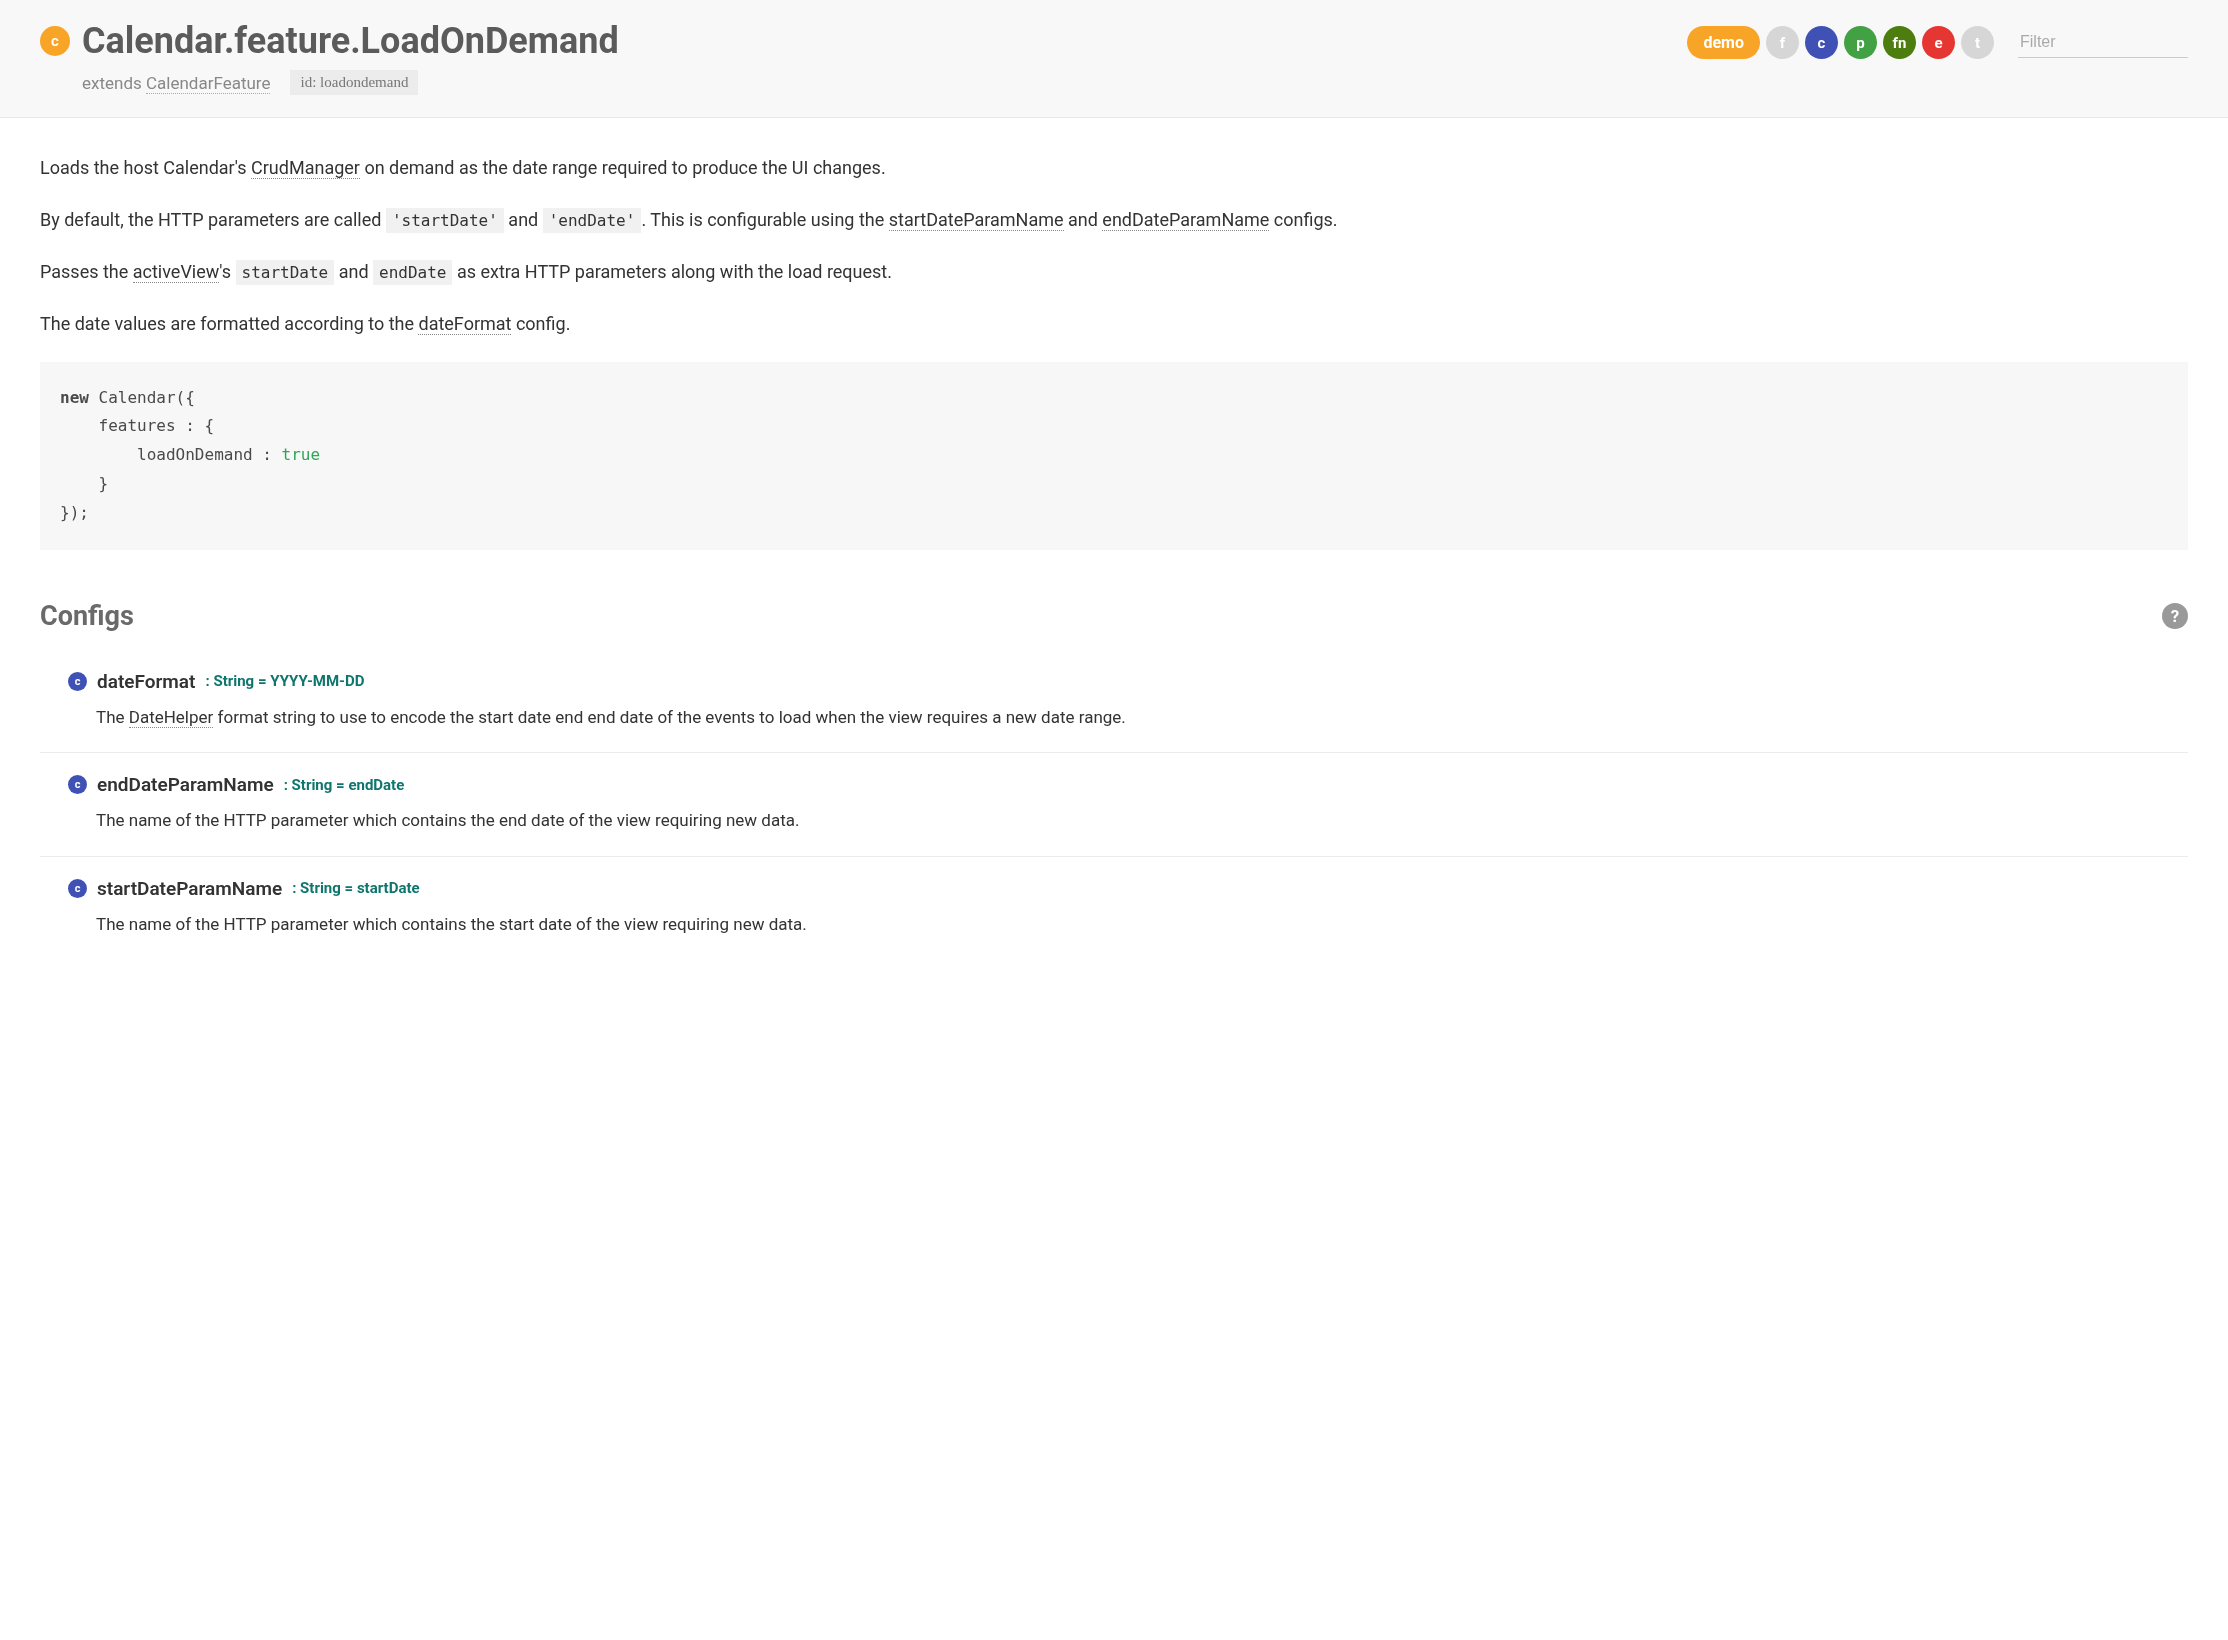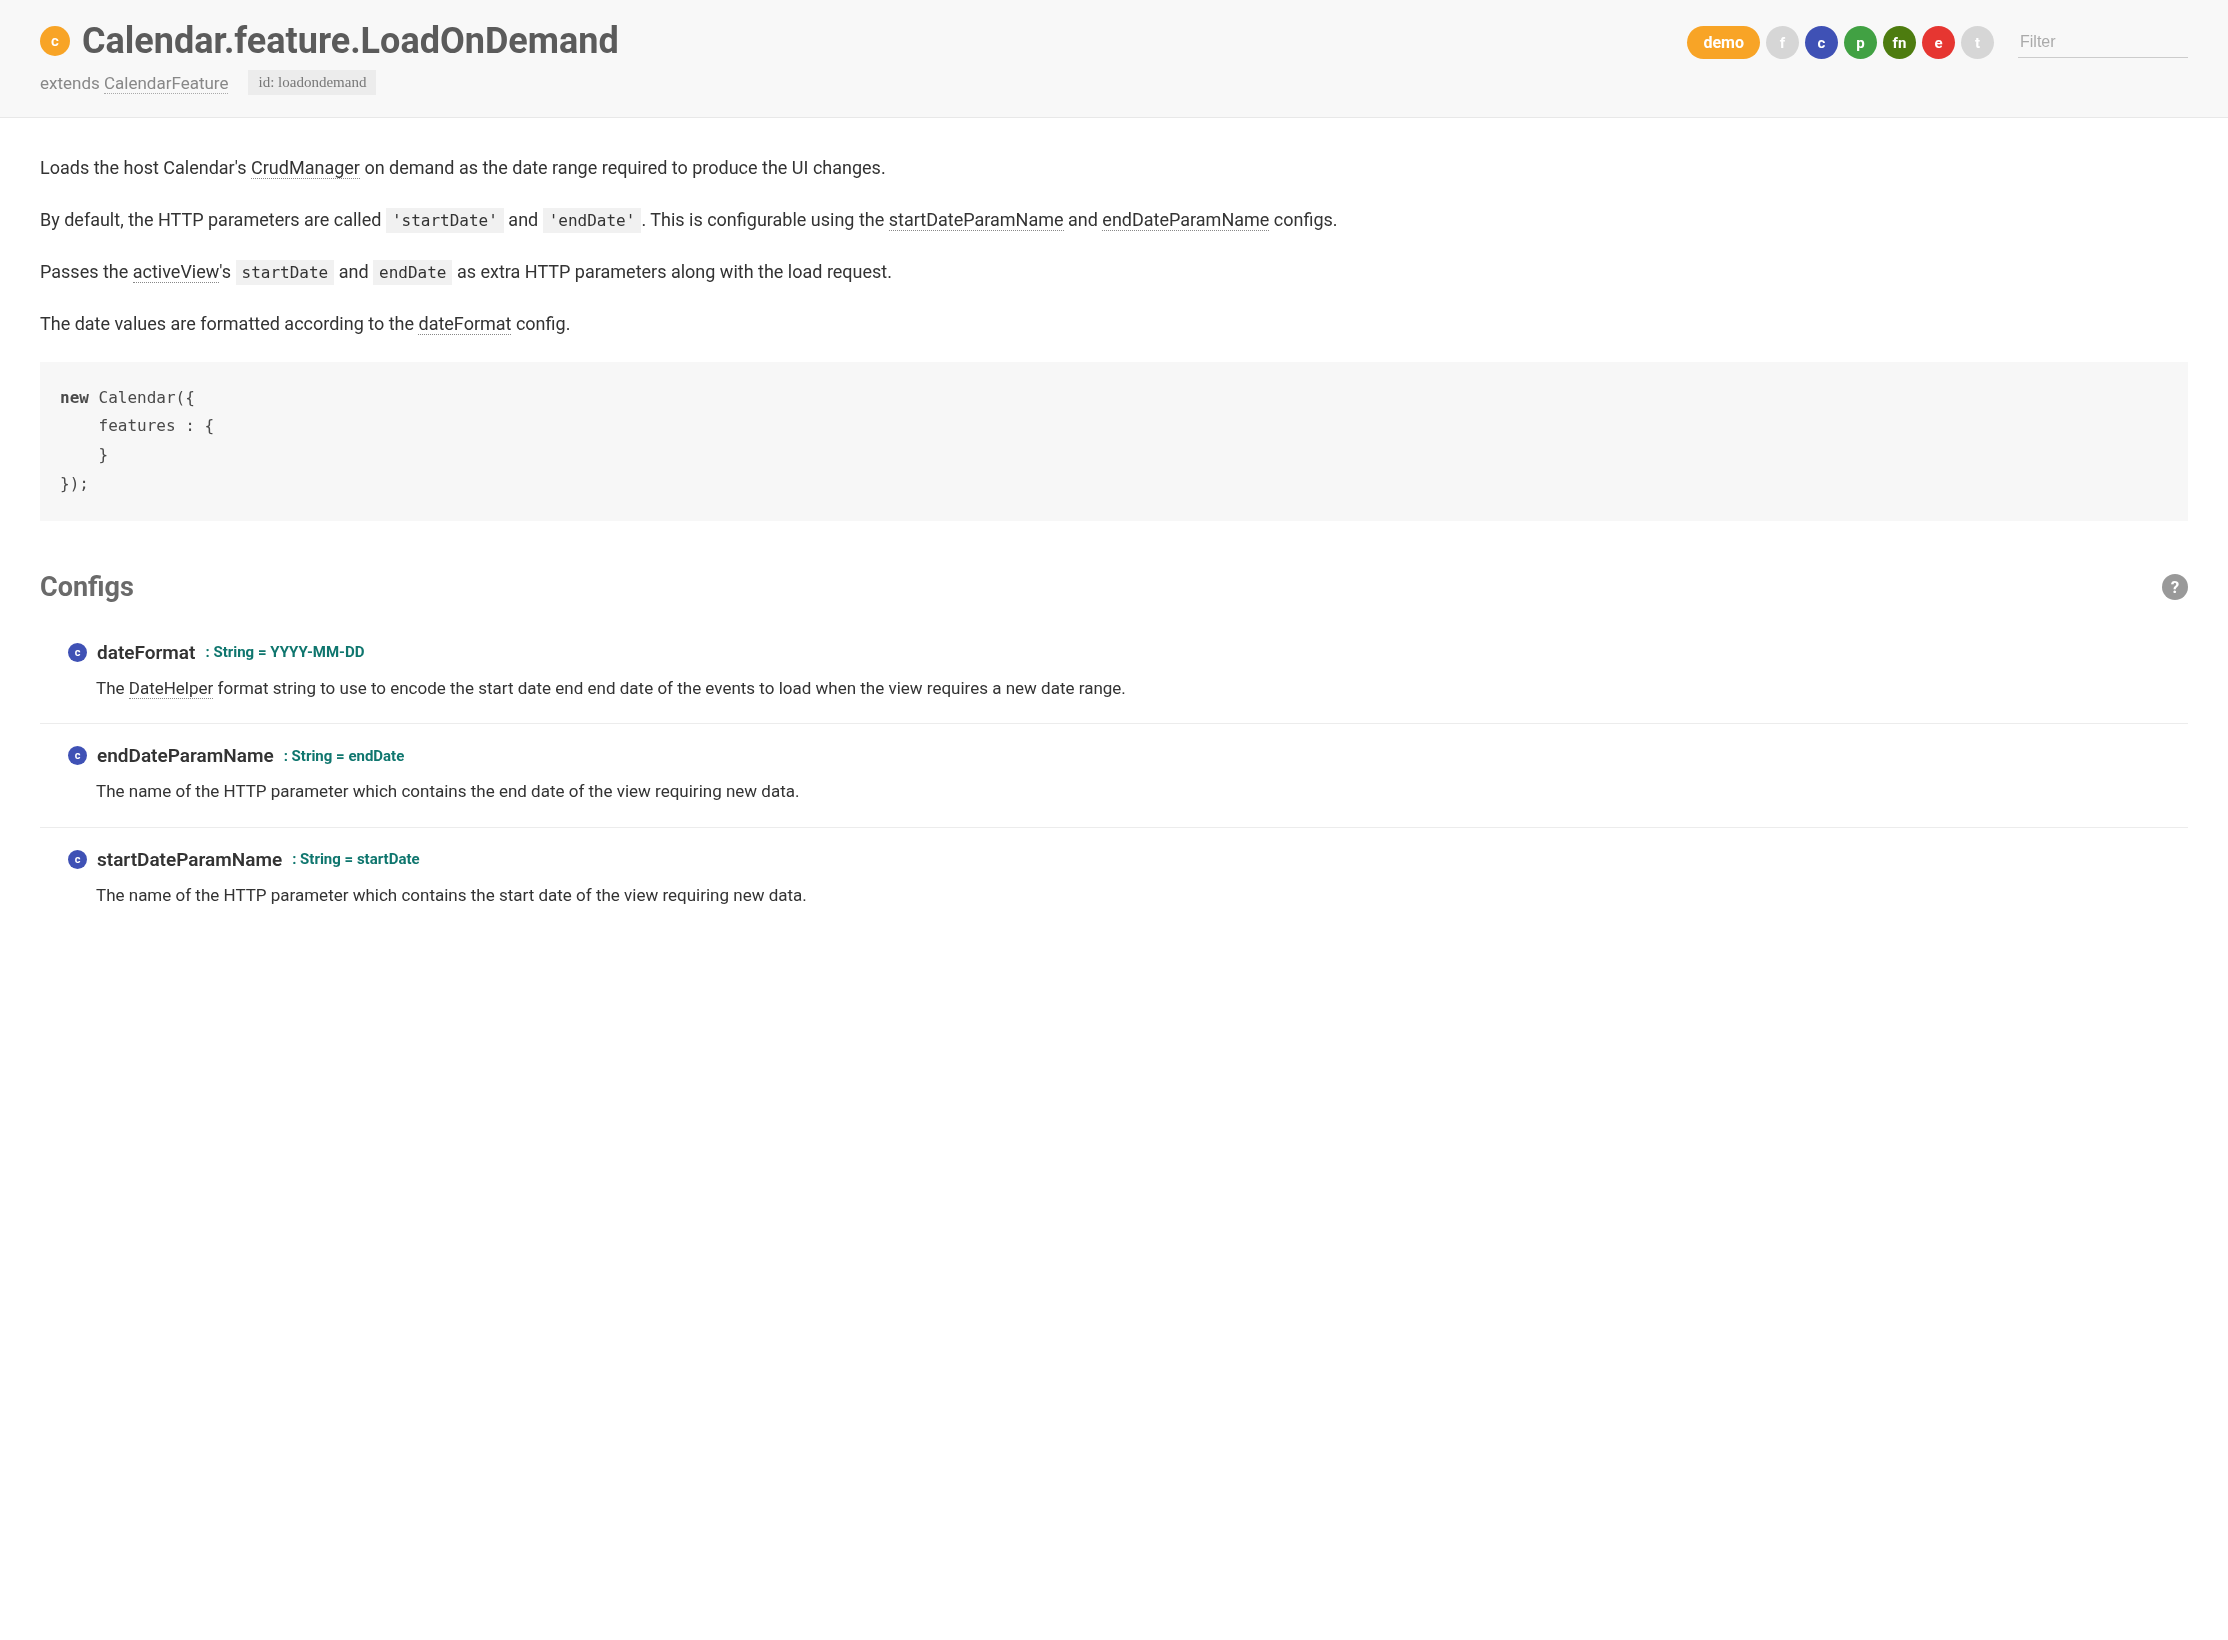--- a/index.html
+++ b/index.html
@@ -42,20 +42,21 @@
       font-size: 15px;
       flex-shrink: 0;
     }
     .page-title {
       font-size: 36px;
       font-weight: 700;
       color: #5b5b5b;
     }
     .subtitle-row {
       margin-top: 8px;
+      margin-left: 42px;
       display: flex;
       align-items: center;
       gap: 20px;
       color: #888;
       font-size: 17px;
     }
     .extends-link {
       color: #888;
       border-bottom: 1px dotted #aaa;
     }
@@ -256,20 +257,21 @@
       <span>Passes the </span><span class="link">activeView</span><span>'s </span><span class="inline-code">startDate</span><span> and </span><span class="inline-code">endDate</span><span> as extra HTTP parameters along with the load request.</span>
     </p>
     <p>
       <span>The date values are formatted according to the </span><span class="link">dateFormat</span><span> config.</span>
     </p>
   </div>
 
   <div class="code-block">
     <div><span class="kw">new</span><span> Calendar({</span></div>
     <div style="white-space: pre">    features : {</div>
+    <div style="white-space: pre"><span>        loadOnDemand : </span><span class="bool">true</span></div>
     <div style="white-space: pre">    }</div>
     <div>});</div>
   </div>
 
   <div class="section-title-row">
     <div class="section-title">Configs</div>
     <div class="help-icon">?</div>
   </div>
 
   <div>

